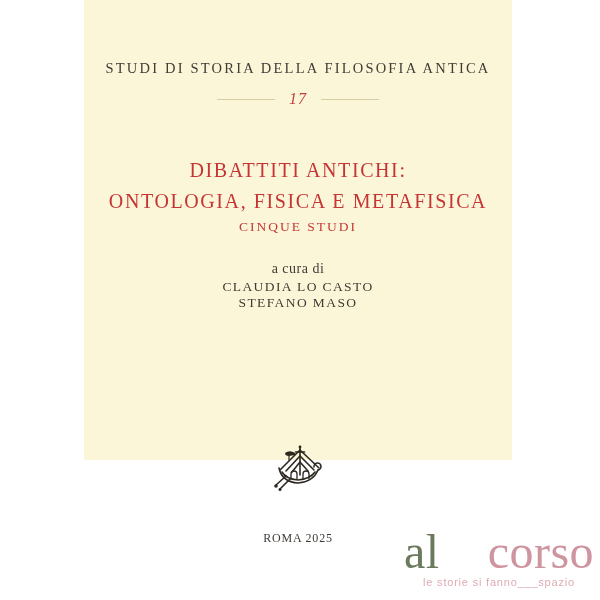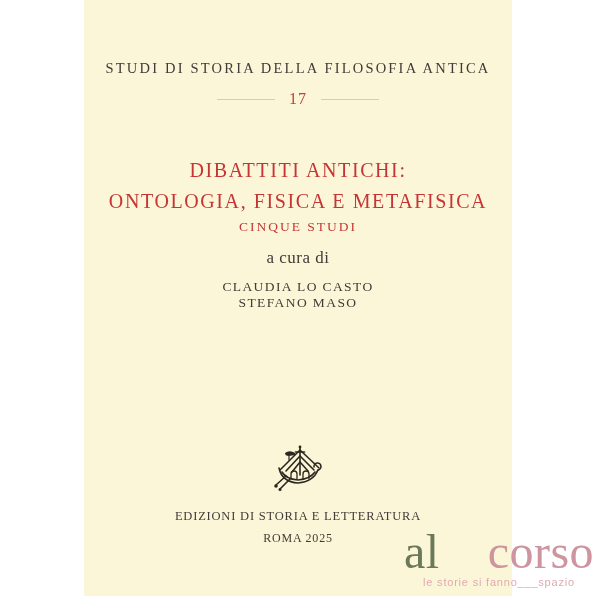--- a/index.html
+++ b/index.html
@@ -6,36 +6,37 @@
     margin: 0; padding: 0;
     width: 600px; height: 600px;
     background: #ffffff;
     font-family: "Liberation Serif", serif;
     overflow: hidden;
   }
   .stage { position: relative; width: 600px; height: 600px; background:#ffffff; }
 
   .cover {
     position: absolute; left: 84px; top: 0;
-    width: 428px; height: 596px;
+    width: 428px; height: 460px;
     background: #fcf6d8;
   }
 
   .abs { position: absolute; left: 0; width: 100%; text-align: center; }
 
   .series-title {
     top: 60px;
     font-size: 14.5px; letter-spacing: 2.2px;
     color: #3f3b37;
   }
 
   .series-number-row {
     top: 90px;
     display: flex; align-items: center; justify-content: center;
     gap: 14px;
+    font-style: italic;
   }
   .rule {
     width: 58px; height: 0;
     border-top: 1px solid #d8cda6;
   }
   .series-number {
     font-size: 16px; color: #c0403a; letter-spacing: 1px;
   }
 
   .book-title {
@@ -44,22 +45,22 @@
     color: #c63536;
   }
 
   .subtitle {
     top: 219px;
     font-size: 13.5px; letter-spacing: 2px;
     color: #c63536;
   }
 
   .edited-by {
-    top: 248px;
-    font-size: 17px; letter-spacing: 0.5px;
+    top: 261px;
+    font-size: 14px; letter-spacing: 0.5px;
     color: #3f3b37;
   }
   .editor-1 { top: 279px; }
   .editor-2 { top: 295px; }
   .editor {
     font-size: 13.5px; letter-spacing: 1.4px;
     color: #3f3b37;
   }
 
   .emblem-wrap { top: 443px; }
@@ -149,21 +150,20 @@
 
         <line x1="13" y1="33" x2="3" y2="42"></line>
         <line x1="17" y1="36" x2="7" y2="46"></line>
         <circle cx="3" cy="43" r="1.8" fill="#2c281f" stroke="none"></circle>
         <circle cx="7" cy="46.5" r="1.5" fill="#2c281f" stroke="none"></circle>
       </svg>
     </div>
 
     <div class="abs place-year">ROMA 2025</div>
 
-    <div class="abs publisher-name">EDIZIONI DI STORIA E LETTERATURA</div>
 
     <div class="alcorso">
       <div class="alcorso-word">
         <span class="alcorso-al">al</span><span class="alcorso-corso">corso</span>
       </div>
       <div class="alcorso-tagline">le storie si fanno___spazio</div>
     </div>
 
   </div>
 </div>

